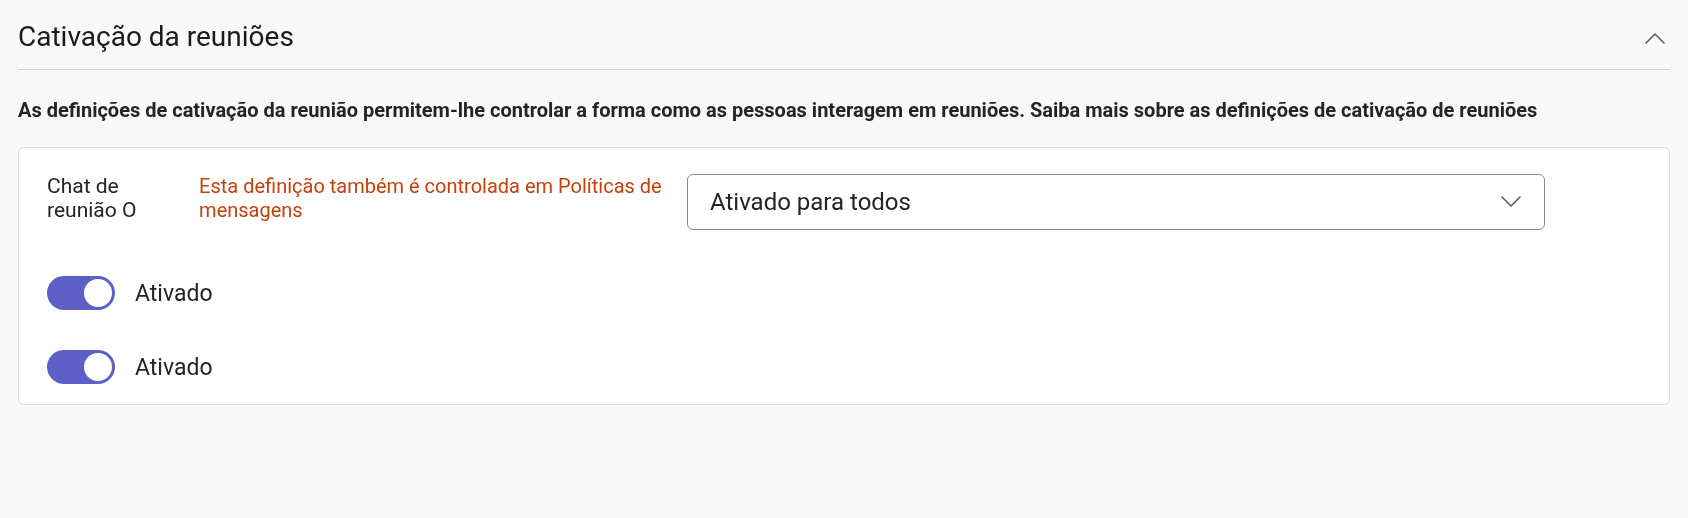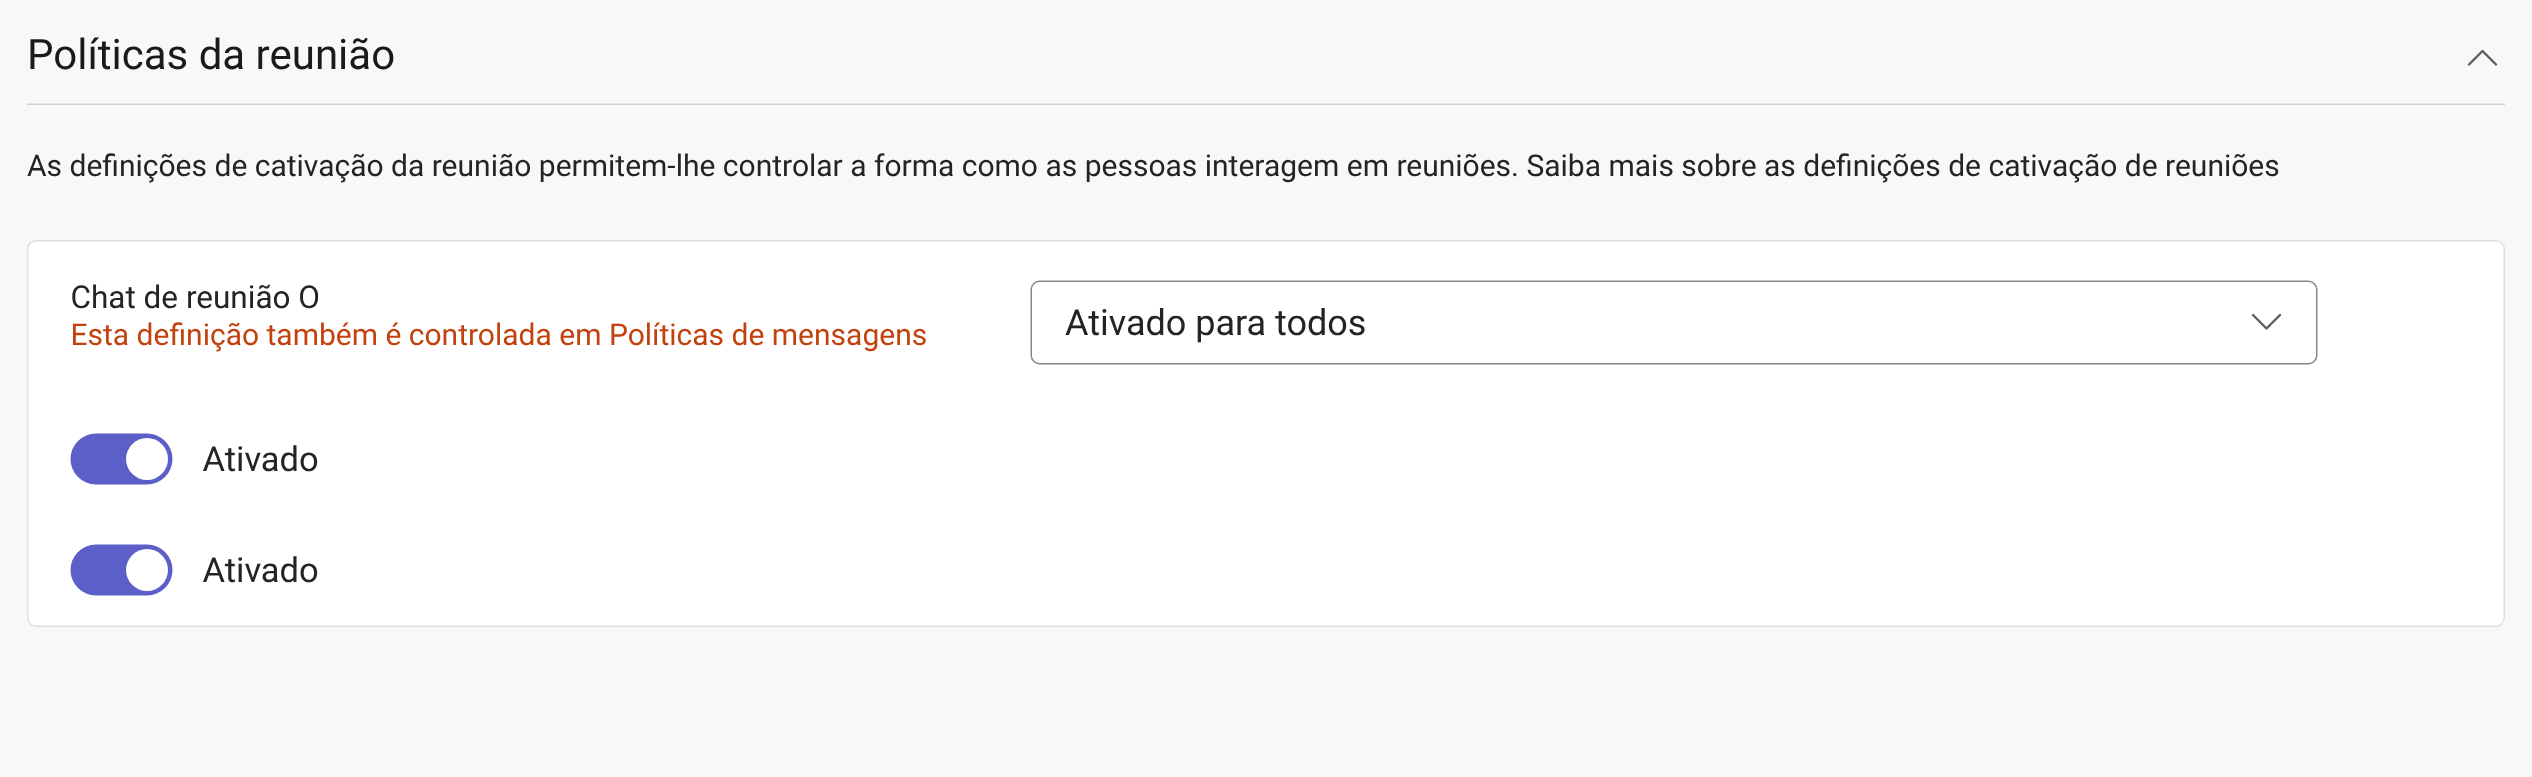--- a/index.html
+++ b/index.html
@@ -41,22 +41,23 @@
     .chevron-up-icon {
       width: 20px;
       height: 12px;
     }
     .chevron-up-icon svg {
       display: block;
     }
     .description {
       font-size: 20px;
       color: #252423;
-      margin: 26px 0 36px 0;
+      margin: 26px 0 23px 0;
       line-height: 1.4;
+      font-weight: bold;
     }
     .settings-card {
       background: #ffffff;
       border: 1px solid #e1dfdd;
       border-radius: 6px;
       padding: 0;
       margin-bottom: 20px;
     }
     .setting-row {
       display: flex;
@@ -65,22 +66,22 @@
     }
     .setting-row.first {
       padding-top: 26px;
       padding-bottom: 26px;
       align-items: flex-start;
     }
     .label-col {
       width: 640px;
       flex-shrink: 0;
       display: flex;
-      flex-direction: column;
-      gap: 0;
+      flex-direction: row;
+      gap: 10px;
     }
     .label-row {
       display: flex;
       align-items: center;
       gap: 8px;
     }
     .setting-label {
       font-size: 21px;
       color: #252423;
       font-weight: 400;
@@ -147,21 +148,21 @@
       font-size: 23px;
       color: #252423;
     }
   </style>
 </head>
 <body>
 
 <div class="section">
 
   <div class="section-header">
-    <h2 class="section-title">Políticas da reunião</h2>
+    <h2 class="section-title">Cativação da reuniões</h2>
     <button class="chevron-btn">
       <span class="chevron-up-icon">
         <svg width="22" height="14" viewBox="0 0 22 14" fill="none">
           <path d="M2 12 L11 3 L20 12" stroke="#605e5c" stroke-width="1.6" fill="none" stroke-linecap="round" stroke-linejoin="round"></path>
         </svg>
       </span>
     </button>
   </div>
 
   <p class="description">

